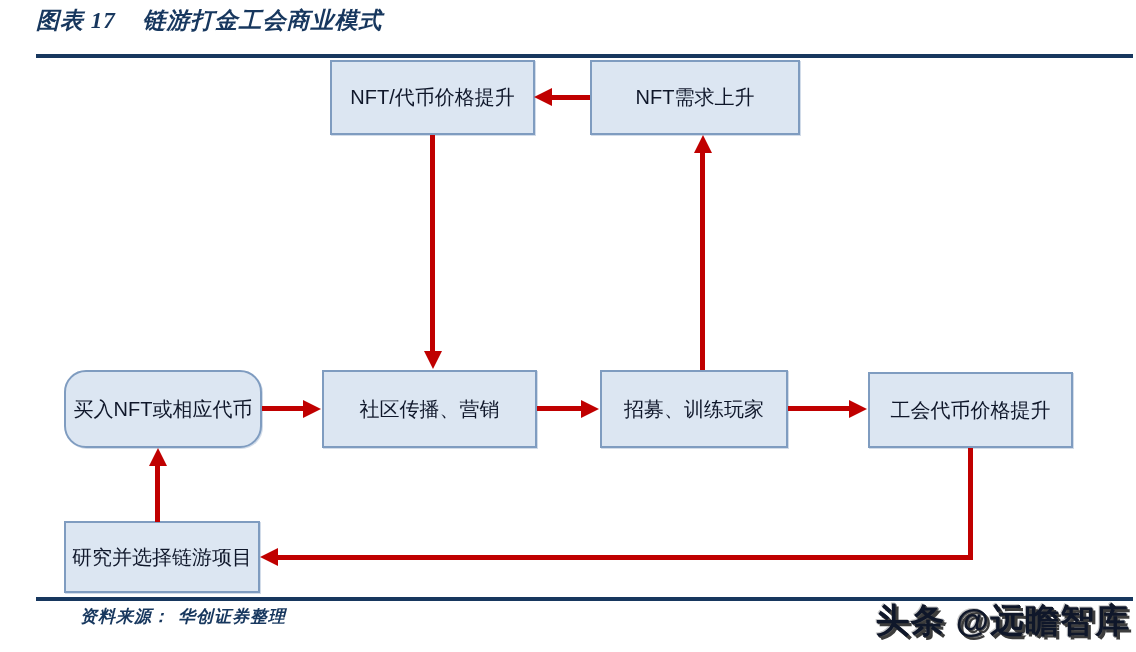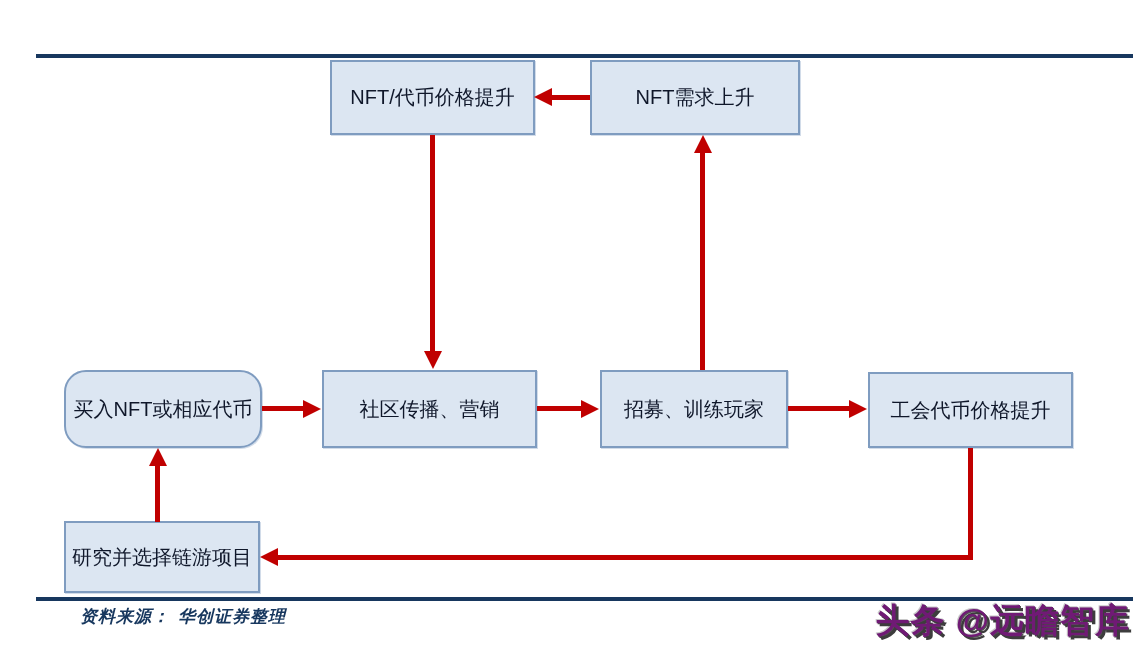--- a/index.html
+++ b/index.html
@@ -25,28 +25,32 @@
         border-right:18px solid var(--arrow,#c00000);}
   .head.up{border-left:9px solid transparent;border-right:9px solid transparent;
         border-bottom:18px solid var(--arrow,#c00000);}
   .head.down{border-left:9px solid transparent;border-right:9px solid transparent;
         border-top:18px solid var(--arrow,#c00000);}
   .source-note{position:absolute;left:36px;top:605px;color:var(--title,#17375e);
         font-family:"Liberation Serif","DejaVu Serif",serif;font-style:italic;font-weight:bold;
         font-size:17px;letter-spacing:1px;margin-left:44px;}
   .source-note .src-text{margin-left:8px;}
   .watermark{position:absolute;right:6px;top:598px;font-size:34px;font-weight:bold;
-        color:#701a75;letter-spacing:1px;white-space:nowrap;
+        color:#0f172a;letter-spacing:1px;white-space:nowrap;
         text-shadow:3px 3px 0 #3d3d3d,1px 1px 0 #555,-1px -1px 0 #c8c8c8;}
 </style>
 </head>
 <body>
 
 <div class="page">
 
+  <div class="figure-title">
+    <span>图表 17</span>
+    <span class="t2">链游打金工会商业模式</span>
+  </div>
 
   <div class="rule top"></div>
 
   <div class="node" style="left:330px;top:60px;width:205px;height:75px;">NFT/代币价格提升</div>
   <div class="node" style="left:590px;top:60px;width:210px;height:75px;">NFT需求上升</div>
   <div class="node" style="left:64px;top:370px;width:198px;height:78px;border-radius:22px;">买入NFT或相应代币</div>
   <div class="node" style="left:322px;top:370px;width:215px;height:78px;">社区传播、营销</div>
   <div class="node" style="left:600px;top:370px;width:188px;height:78px;">招募、训练玩家</div>
   <div class="node" style="left:868px;top:372px;width:205px;height:76px;">工会代币价格提升</div>
   <div class="node" style="left:64px;top:521px;width:196px;height:72px;">研究并选择链游项目</div>

